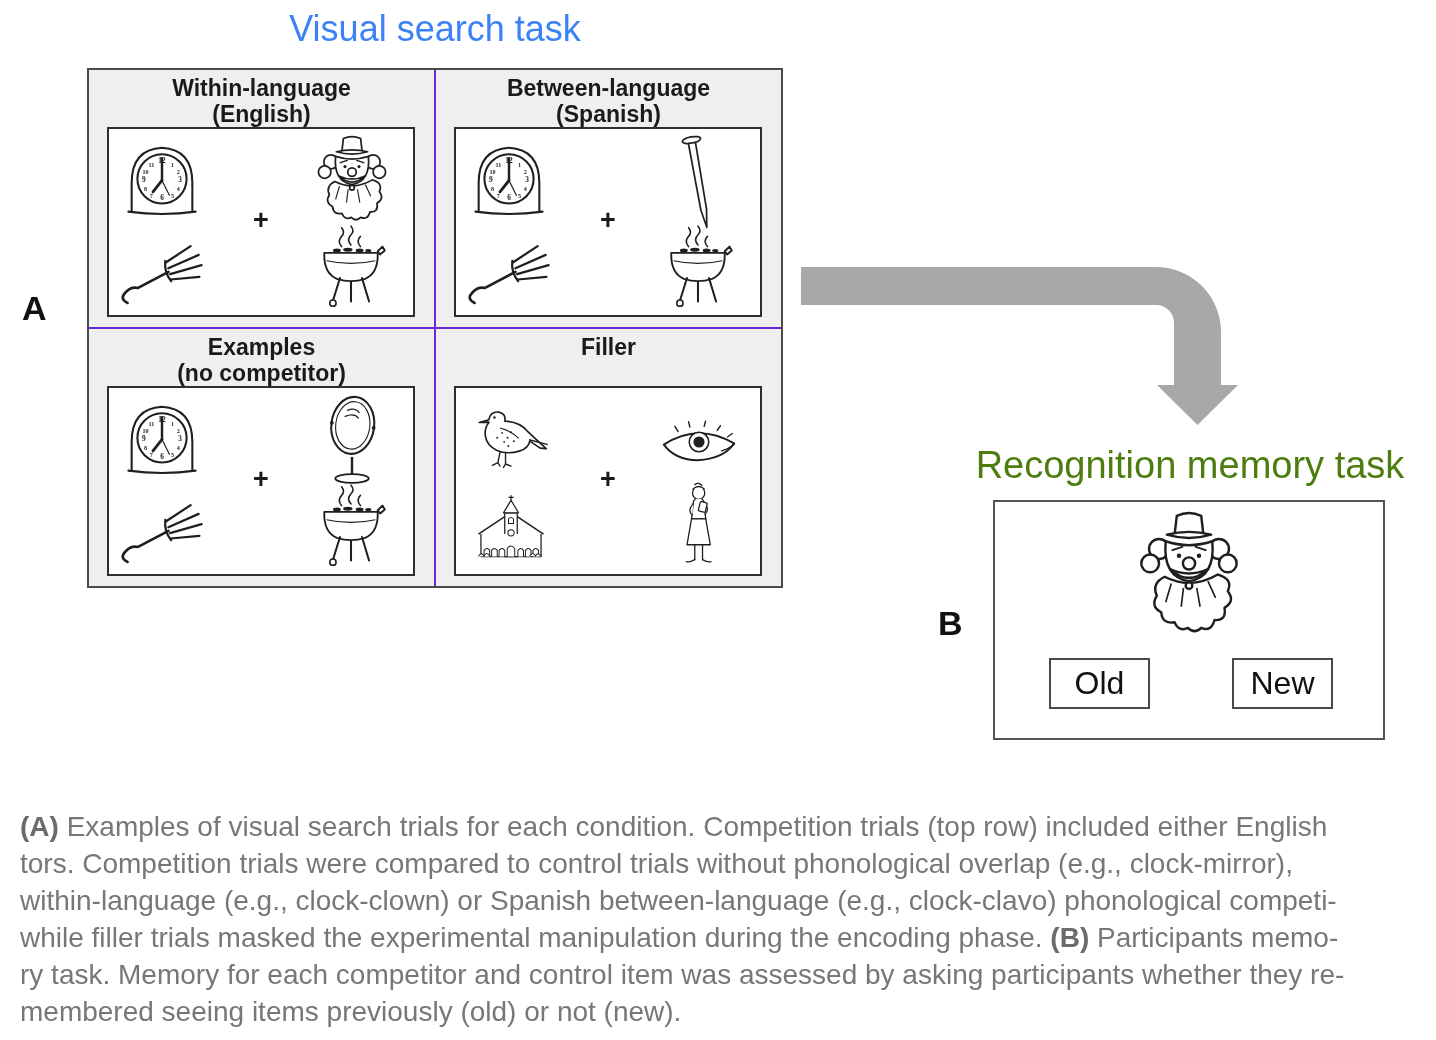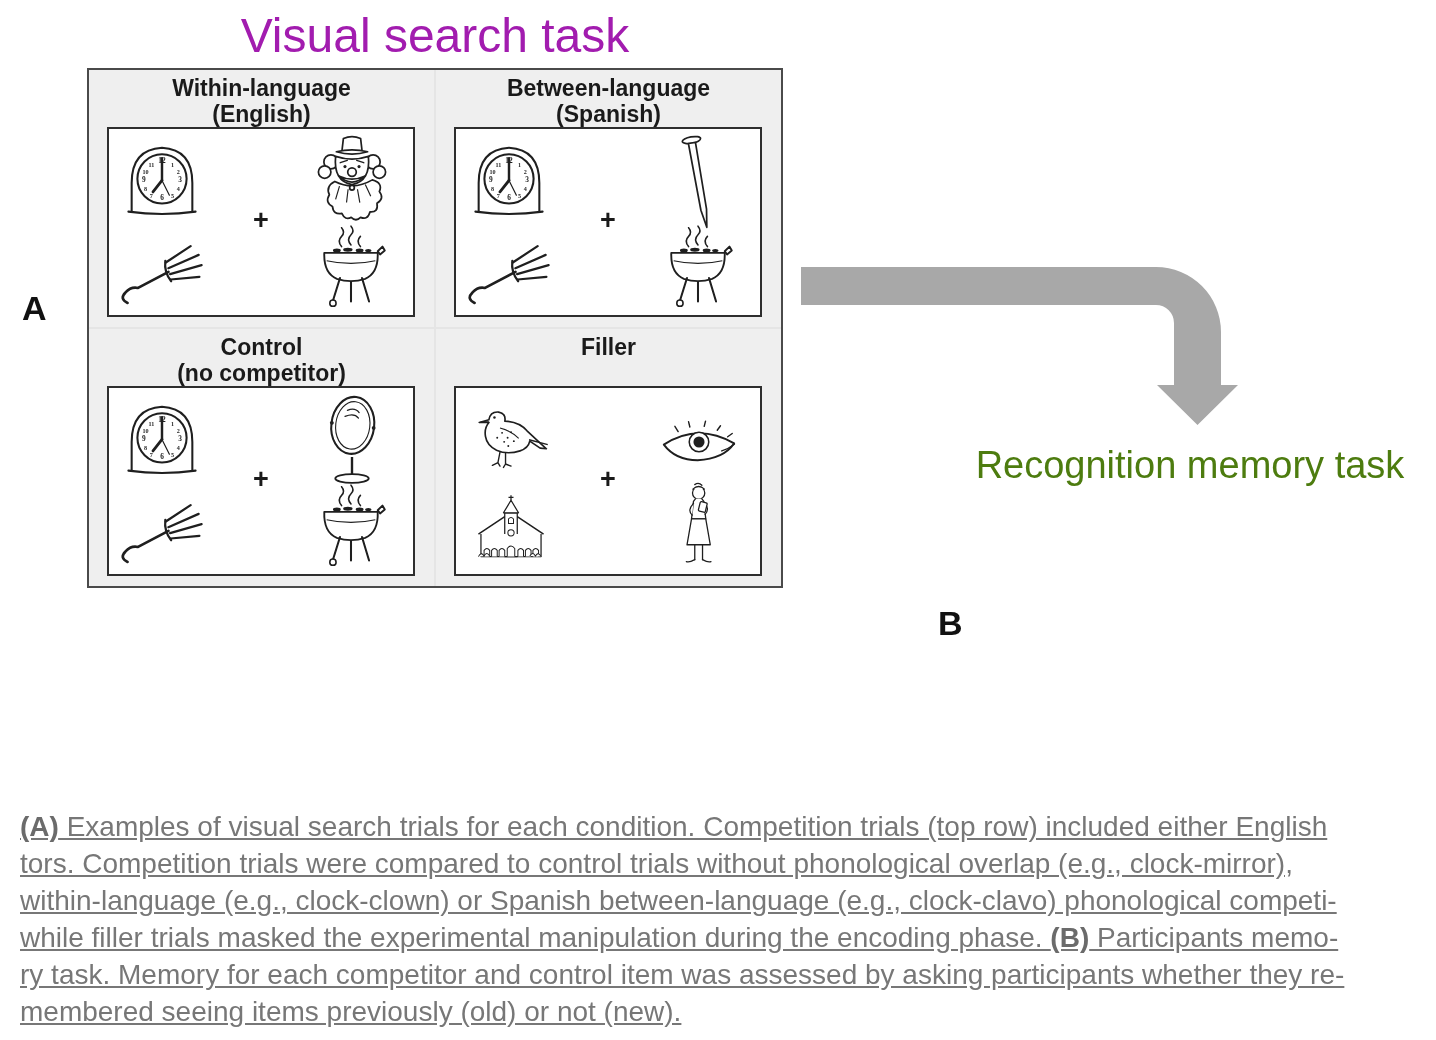--- a/index.html
+++ b/index.html
@@ -2,30 +2,30 @@
 <html><head>
 <meta charset="utf-8">
 <style>
   * { margin:0; padding:0; box-sizing:border-box; }
   html,body { background:#ffffff; }
   body { font-family:"Liberation Sans", sans-serif; width:1436px; height:1040px; overflow:hidden; position:relative; }
   .canvas { position:absolute; left:0; top:0; width:1436px; height:1040px; background:#fff; }
 
   
   .vs-title { position:absolute; left:87px; top:8px; width:696px; text-align:center;
-              font-size:48px; color:#a21caf; letter-spacing:0; }
+              font-size:36px; color:#3b82f6; letter-spacing:0; }
   .rm-title { position:absolute; left:965px; top:444px; width:450px; text-align:center;
               font-size:38px; color:#4d7c0f; }
   .panel-label { position:absolute; font-size:34px; font-weight:bold; color:#111; }
   .label-a { left:22px; top:289px; }
   .label-b { left:938px; top:604px; }
 
   
   .vsgrid { position:absolute; left:87px; top:68px; width:696px; height:520px;
-            border:2px solid #4a4a4a; background:#e5e5e5;
+            border:2px solid #4a4a4a; background:#6d28d9;
             display:grid; grid-template-columns:345px 345px; grid-template-rows:257px 257px; gap:2px; }
   .quad { position:relative; background:#efefef; }
   .qhead { position:absolute; left:0; top:5px; width:100%; text-align:center; }
   .qh { font-size:23px; font-weight:bold; color:#1a1a1a; line-height:26px; }
   .stimbox { position:absolute; left:18px; top:57px; width:308px; height:190px;
              background:#fff; border:2px solid #2e2e2e; }
   .slot { position:absolute; }
   .slot svg { width:100%; height:100%; }
   .s-tl { left:8px;  top:8px;   width:90px;  height:82px; }
   .s-tr { left:200px; top:4px;  width:86px;  height:100px; }
@@ -45,21 +45,21 @@
           display:flex; align-items:center; justify-content:center; font-size:32px; color:#111; cursor:pointer; }
   .btn-old { left:54px; }
   .btn-new { left:237px; }
 
   
   .cap-head { position:absolute; left:20px; top:764px; width:1400px;
               font-weight:bold; color:#2b2b2b; font-size:28px; white-space:nowrap; }
   .cap-figlabel { font-size:25px; color:#333; margin-right:7px; }
   .cap-body { position:absolute; left:20px; top:808px; width:1410px;
               font-size:28px; color:#777; }
-  .cap-body .cl { line-height:37px; white-space:nowrap;text-decoration:underline; }
+  .cap-body .cl { line-height:37px; white-space:nowrap; }
   .cap-body b { color:#6b6b6b; }
 
   
   .lineart { fill:none; stroke:#1f1f1f; }
 </style>
 </head>
 <body>
 
 <svg width="0" height="0" style="position:absolute" aria-hidden="true">
   <defs>
@@ -286,21 +286,21 @@
             </svg></div>
         <div class="slot s-br"><svg viewBox="0 0 100 112">
               <use href="#sym-grill"></use>
             </svg></div>
         <div class="fix">+</div>
       </div>
     </div>
 
     <div class="quad">
       <div class="qhead">
-        <div class="qh">Control</div>
+        <div class="qh">Examples</div>
         <div class="qh">(no competitor)</div>
       </div>
       <div class="stimbox">
         <div class="slot s-tl"><svg viewBox="0 0 100 100">
               <use href="#sym-clock"></use>
             </svg></div>
         <div class="slot s-tr"><svg viewBox="0 0 100 126">
               <use href="#sym-mirror"></use>
             </svg></div>
         <div class="slot s-bl"><svg viewBox="0 0 115 80">
@@ -336,20 +336,27 @@
     </div>
   </div>
 
   <svg class="flow-arrow" viewBox="0 0 440 172">
     <path d="M0,7 L355,7 A65,65 0 0 1 420,72 L420,125 L437,125 L396.5,165 L356,125 L373,125 L373,63 A18,18 0 0 0 355,45 L0,45 Z" fill="#a8a8a8"></path>
   </svg>
 
   <div class="rm-title">Recognition memory task</div>
   <div class="panel-label label-b">B</div>
 
+  <div class="bpanel">
+    <div class="bclown"><svg width="100%" height="100%" viewBox="0 0 100 128">
+          <use href="#sym-clown"></use>
+        </svg></div>
+    <div class="rbtn btn-old">Old</div>
+    <div class="rbtn btn-new">New</div>
+  </div>
 
   <div class="cap-body">
     <div class="cl"><b>(A)</b><span> Examples of visual search trials for each condition. Competition trials (top row) included either English</span></div>
     <div class="cl"><span>tors. Competition trials were compared to control trials without phonological overlap (e.g., clock-mirror),</span></div>
     <div class="cl"><span>within-language (e.g., clock-clown) or Spanish between-language (e.g., clock-clavo) phonological competi-</span></div>
     <div class="cl"><span>while filler trials masked the experimental manipulation during the encoding phase. </span><b>(B)</b><span> Participants memo-</span></div>
     <div class="cl"><span>ry task. Memory for each competitor and control item was assessed by asking participants whether they re-</span></div>
     <div class="cl"><span>membered seeing items previously (old) or not (new).</span></div>
   </div>
 

